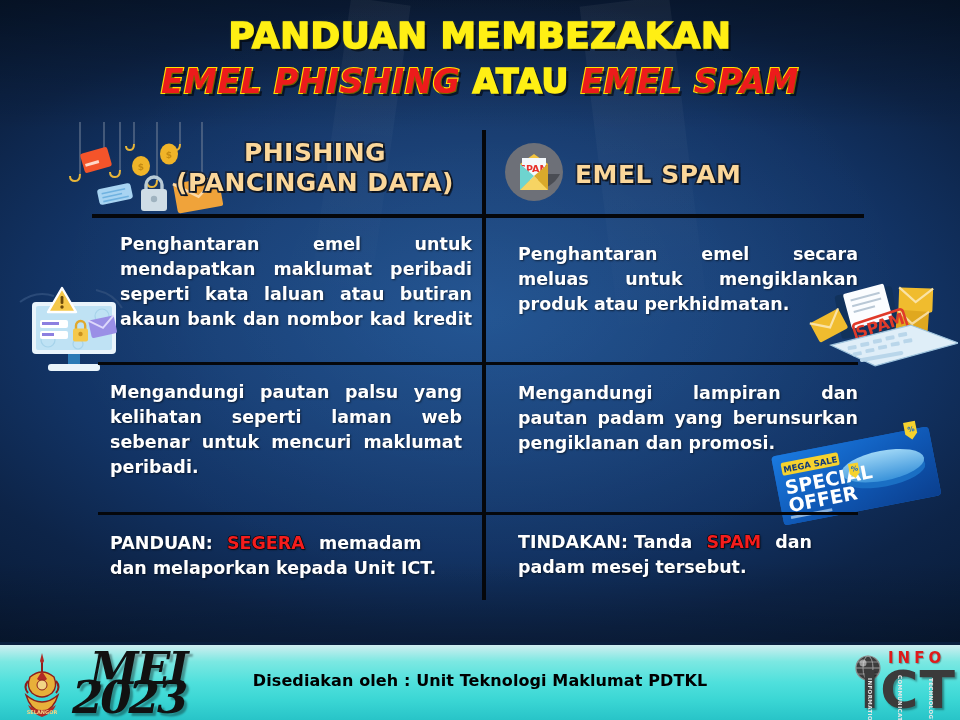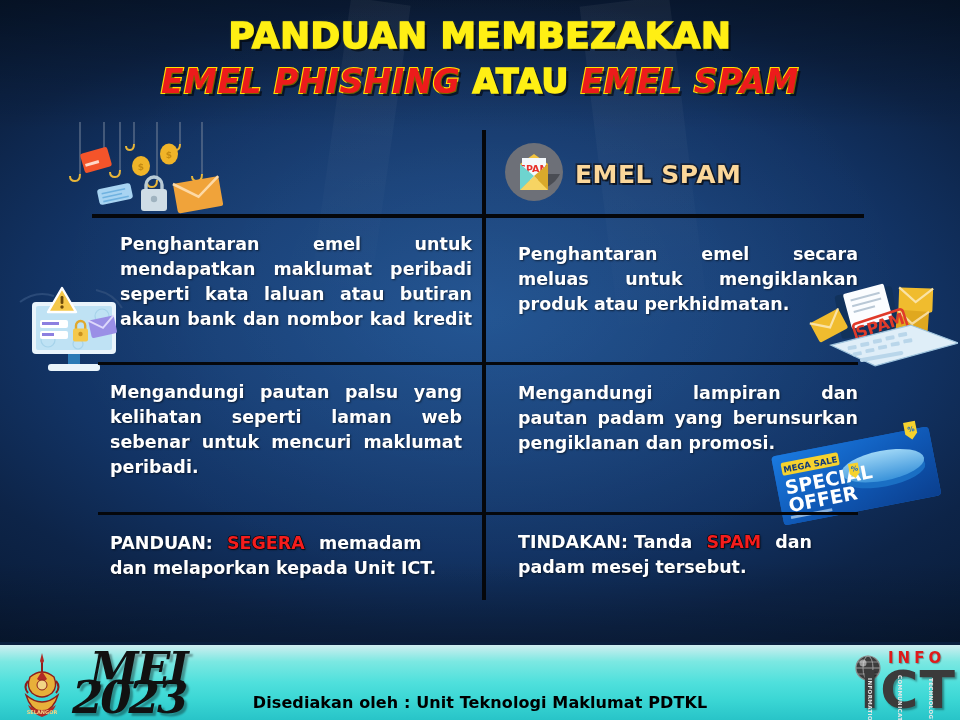--- a/index.html
+++ b/index.html
@@ -78,21 +78,20 @@
   
   #footer {
     position: absolute; left: 0; bottom: 0; width: 960px; height: 78px; z-index: 8;
     background: linear-gradient(180deg, #cfeef0 0%, #7ce8e2 22%, #4fe0dc 50%, #3ad6d4 74%, #28c4c8 100%);
     border-top: 3px solid #0a1f3d;
   }
   #footer-text {
     position: absolute; left: 0; top: 26px; width: 960px; text-align: center;
     font-family: "DejaVu Sans", sans-serif; font-weight: 700; font-size: 16px; color: #000;
     letter-spacing: 0.1px;
-    margin-top: 22px;
   }
   #mei { position: absolute; left: 68px; top: 2px; width: 150px; height: 76px; }
   .mei-t {
     position: absolute; font-family: "DejaVu Serif", serif; font-style: italic; font-weight: 700;
     color: #111; text-shadow: 3px 3px 2px rgba(0,0,0,0.35);
   }
   .mei-1 { left: 22px; top: -4px; font-size: 44px; letter-spacing: -2px; transform: skewX(-14px); }
   .mei-2 { left: 4px; top: 24px; font-size: 45px; letter-spacing: -3px; transform: skewX(-14px); }
 
   #crest { position: absolute; left: 16px; top: 6px; width: 52px; height: 68px; }
@@ -177,20 +176,24 @@
       <rect x="1" y="9" width="26" height="22" rx="3" fill="#cfdde6"></rect>
       <circle cx="14" cy="19" r="3.2" fill="#9fb3c0"></circle>
     </g>
 
     <g transform="rotate(-10 135 72)">
       <rect x="113" y="58" width="46" height="30" rx="2.5" fill="#f0a33a"></rect>
       <path d="M113 58 L136 75 L159 58" fill="none" stroke="#fdd9a6" stroke-width="2.6"></path>
     </g>
   </svg>
 
+  <div id="hdr-left">
+    <div class="hdr-txt">PHISHING</div>
+    <div class="hdr-txt l2">(PANCINGAN DATA)</div>
+  </div>
 
   <svg class="art" style="left:500px;top:138px;z-index:7;" width="68" height="68" viewBox="0 0 68 68">
     <circle cx="34" cy="34" r="29" fill="#6d7078"></circle>
     <path d="M34 52 a29 29 0 0 0 26 -16 l-26 0 z" fill="#4a4d54"></path>
     <path d="M20 26 L34 16 L48 26 L48 52 L20 52 Z" fill="#f3c33e"></path>
     <rect x="22" y="20" width="24" height="22" fill="#f4f8fb"></rect>
     <text x="34" y="34" font-size="9.5" font-family="DejaVu Sans" font-weight="bold" fill="#e8302a" text-anchor="middle">SPAM</text>
     <path d="M20 52 L34 38 L48 52 Z" fill="#f6d463"></path>
     <path d="M20 26 L34 38 L20 52 Z" fill="#6ed4cf"></path>
     <path d="M48 26 L34 38 L48 52 Z" fill="#d9a92b"></path>

